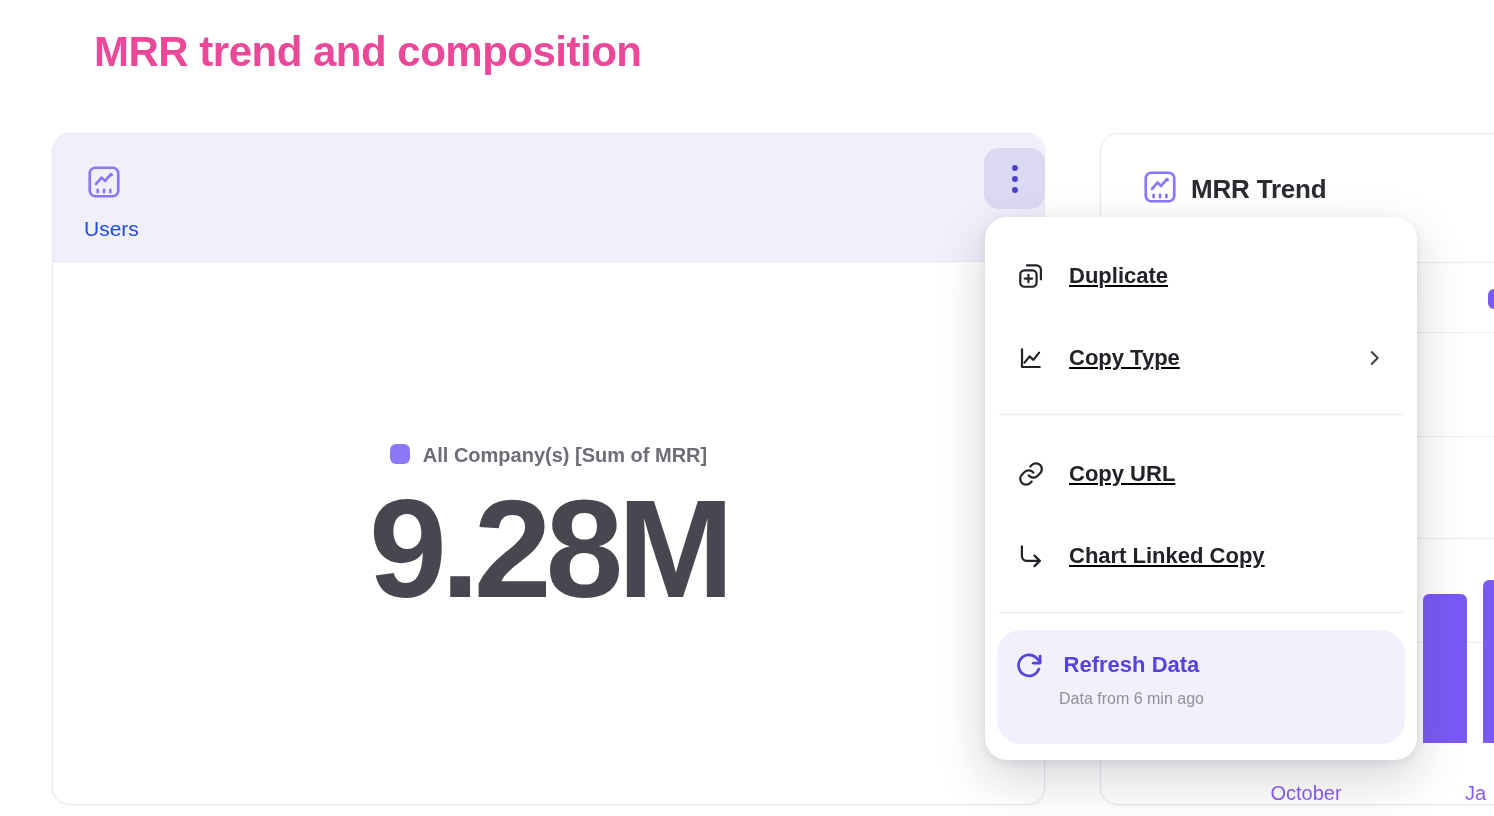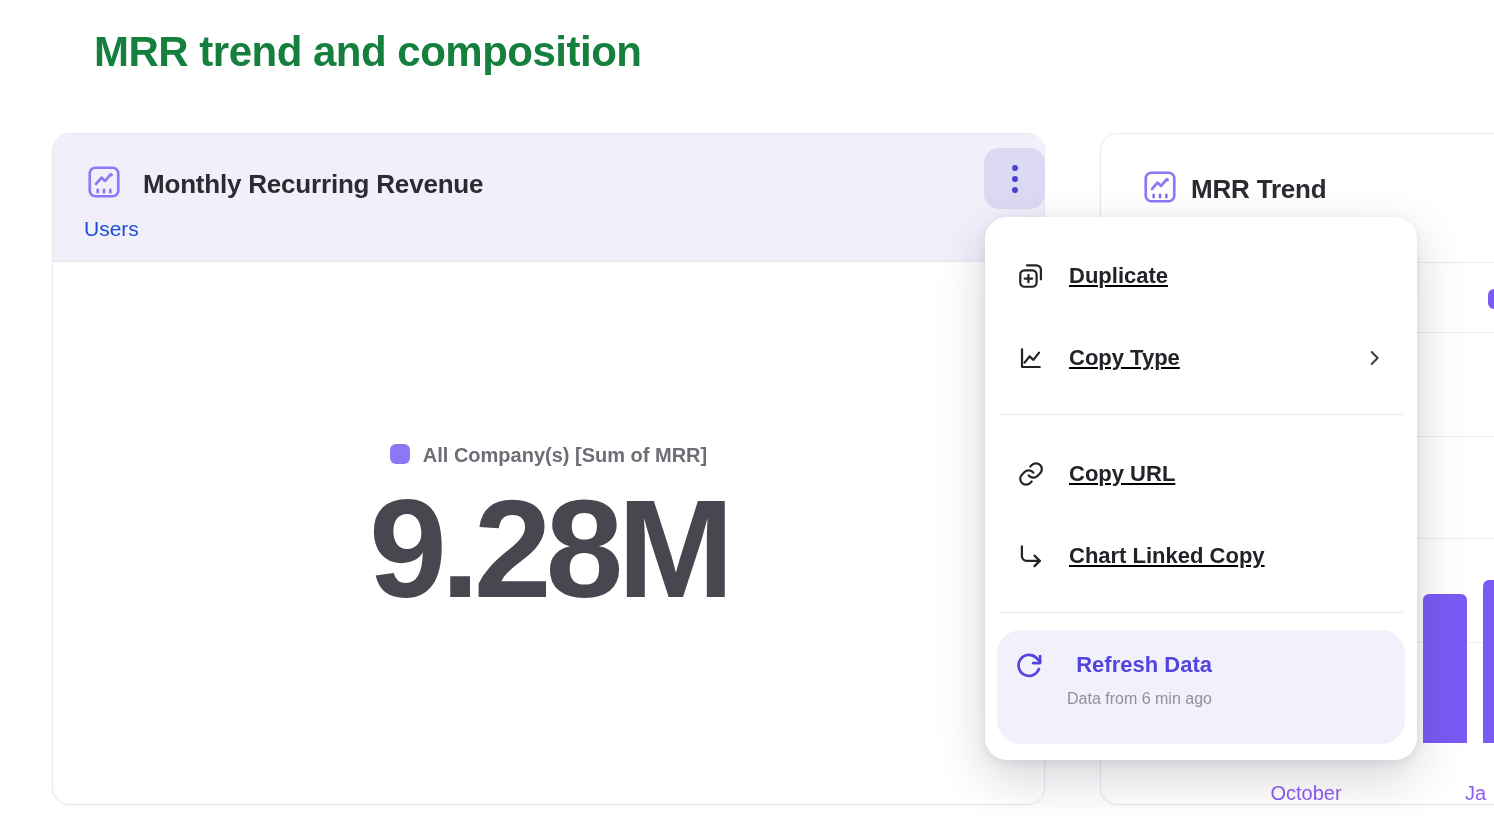--- a/index.html
+++ b/index.html
@@ -3,21 +3,21 @@
 <meta charset="utf-8">
 <style>
   html,body{margin:0;padding:0;}
   body{
     width:1494px;height:816px;position:relative;overflow:hidden;
     background:#ffffff;font-family:"Liberation Sans",sans-serif;
     -webkit-font-smoothing:antialiased;
   }
   .page-title{
     position:absolute;left:94px;top:28px;margin:0;
-    font-size:42px;font-weight:800;letter-spacing:-0.5px;color:#15803d;
+    font-size:42px;font-weight:800;letter-spacing:-0.5px;color:#ec4899;
   }
   
   .card{
     position:absolute;background:#fff;border:1px solid #e8e8ee;
     border-radius:18px;box-shadow:0 1px 3px rgba(25,25,50,0.04);
   }
   #mrr-card{left:52px;top:133px;width:991px;height:670px;}
   #trend-card{left:1100px;top:133px;width:480px;height:670px;}
 
   .mrr-header{
@@ -94,40 +94,39 @@
   .menu-item .mi-label{font-size:22px;font-weight:600;color:#222228;}
   .menu-item svg{flex:0 0 auto;}
   .mi-chevron{margin-left:auto;}
   .menu-divider{
     position:absolute;left:14px;right:14px;height:1px;background:#eaeaee;
   }
   .md-1{top:197px}.md-2{top:395px}
   .refresh-block{
     position:absolute;left:12px;right:12px;top:413px;height:114px;
     background:#f2f0fa;border-radius:24px;cursor:pointer;border:none;
-    display:flex;align-items:flex-start;gap:24px;padding:22px 18px 0 18px;box-sizing:border-box;
-    text-align:right;font-family:"Liberation Sans",sans-serif;
+    display:flex;align-items:flex-start;gap:16px;padding:22px 18px 0 18px;box-sizing:border-box;
+    text-align:center;font-family:"Liberation Sans",sans-serif;
   }
   .refresh-title{font-size:22px;font-weight:700;color:#5443df;}
   .refresh-sub{font-size:16px;font-weight:500;color:#90909a;margin-top:12px;}
 </style>
 </head>
 <body>
 
 <h1 class="page-title">MRR trend and composition</h1>
 
 <section class="card" id="mrr-card">
   <div class="mrr-header">
     <svg class="widget-icon" viewBox="0 0 24 24" fill="none" stroke="#8b78f6" stroke-width="1.7" stroke-linecap="round" stroke-linejoin="round">
       <rect x="3" y="3" width="18" height="18" rx="3.5"></rect>
       <path d="M7 13.2l3.4-4 2.3 2.1 3.6-4.2"></path>
       <circle cx="16.6" cy="7.5" r="1.1" fill="#8b78f6" stroke="none"></circle>
       <path d="M8 17v1.4M12 17v1.4M16 17v1.4"></path>
     </svg>
-    <div class="card-title">Monthly Recurring Revenue</div>
     <div class="card-subtitle">Users</div>
     <button class="kebab-btn">
       <span class="dot"></span>
       <span class="dot"></span>
       <span class="dot"></span>
     </button>
   </div>
 
   <div class="legend-row">
     <span class="legend-swatch"></span>

